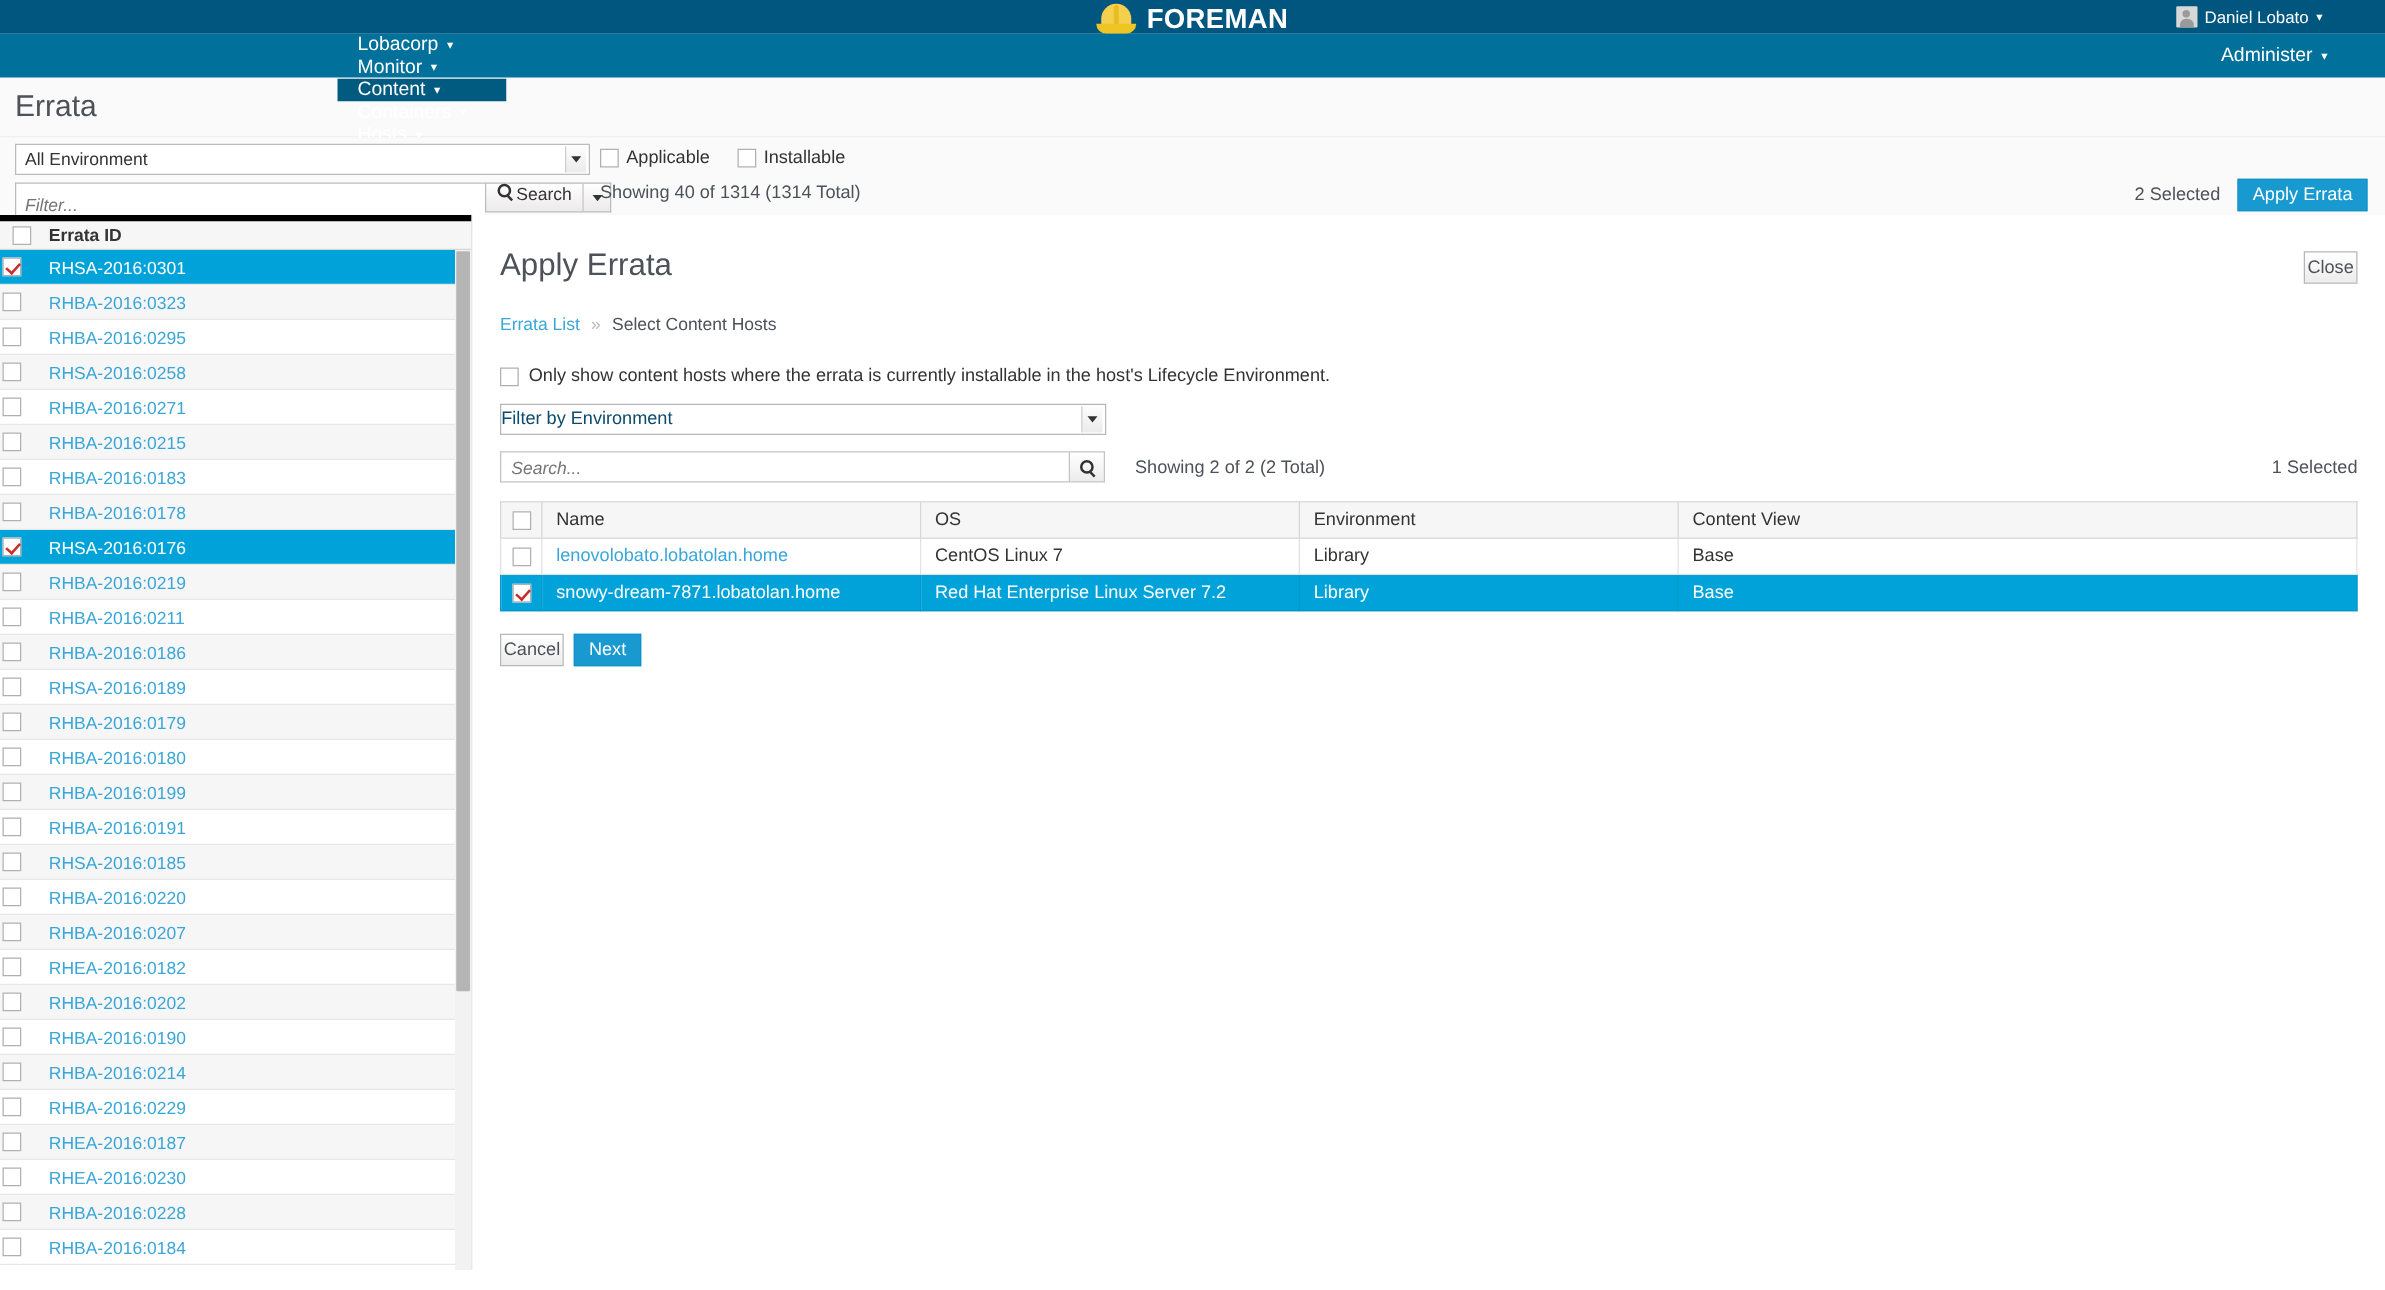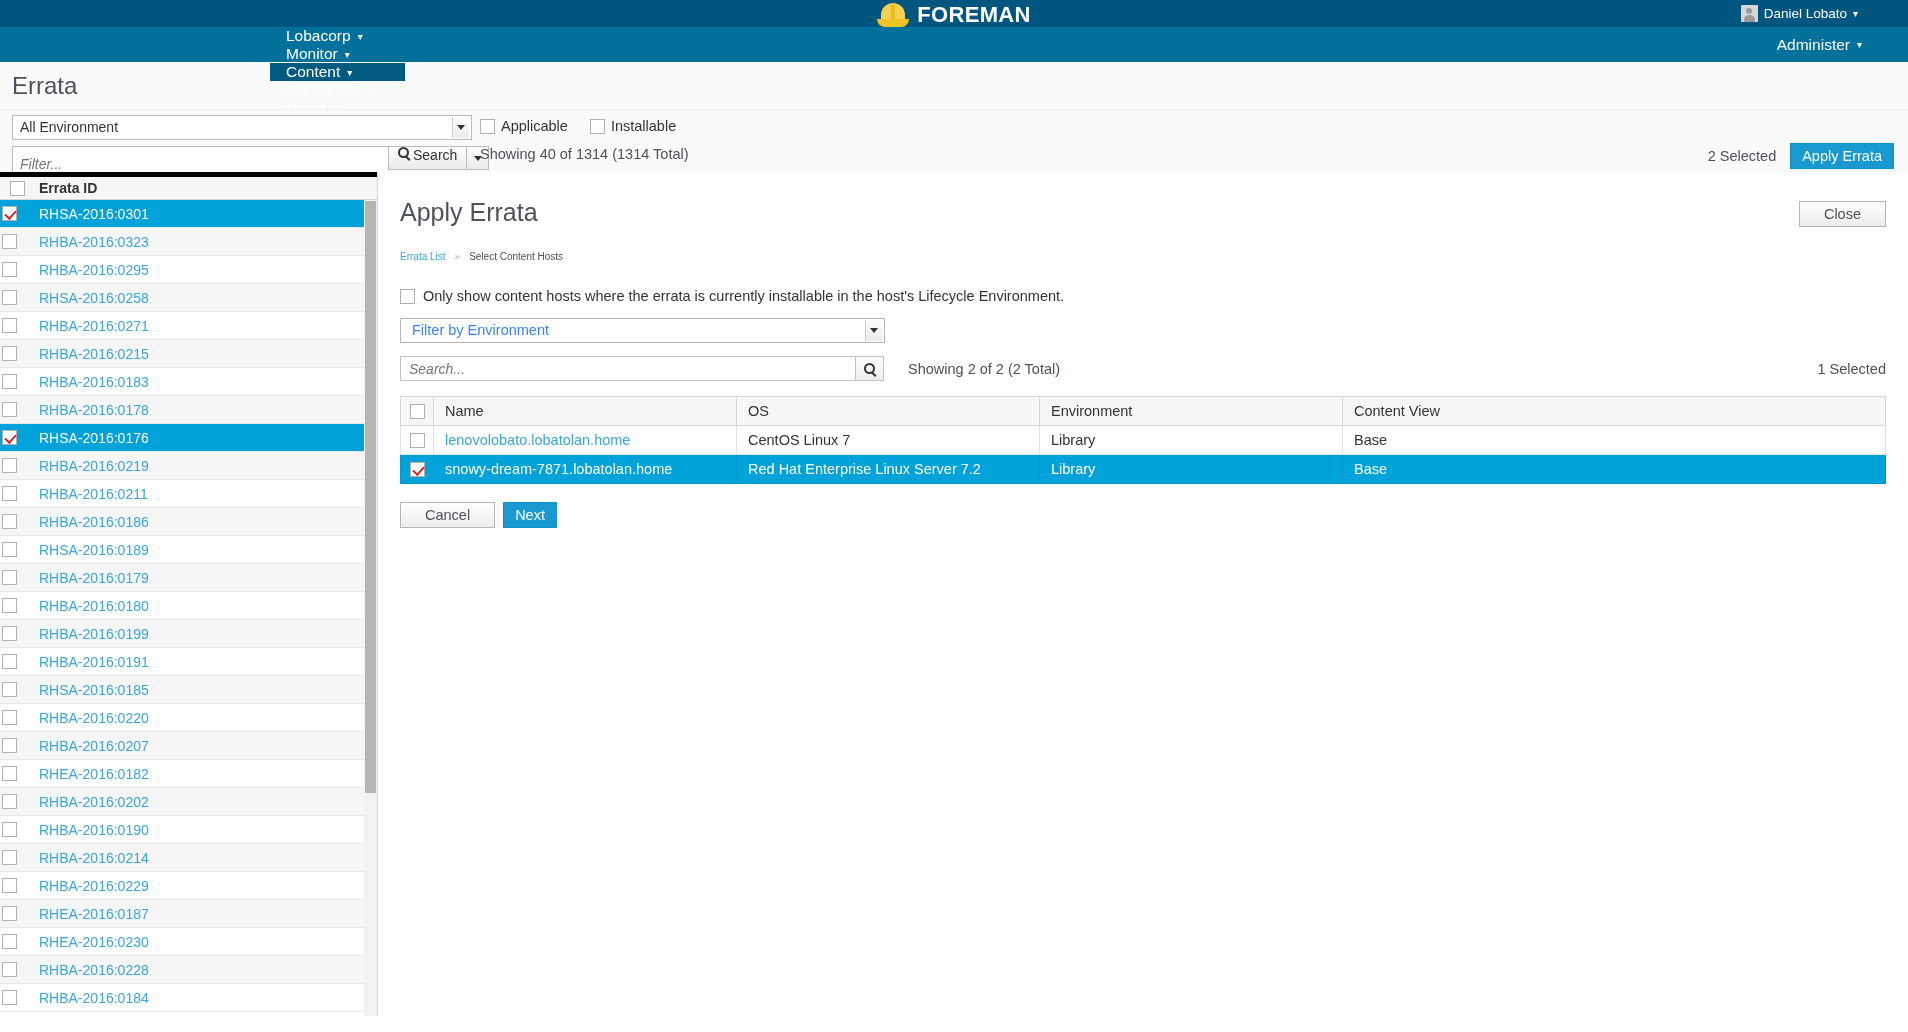--- a/index.html
+++ b/index.html
@@ -219,21 +219,21 @@
     background: #189ad1; color: #fff;
     border: 1px solid #1392c8;
     font-size: 14.5px;
     padding: 4px 11px;
     cursor: pointer;
   }
   .btn-default {
     background: linear-gradient(#fff,#ececec);
     border: 1px solid #b6b6b6;
     color: #4d5258; font-size: 14.5px;
-    padding: 4px 24px; cursor: pointer;
+    padding: 4px 2px; cursor: pointer;
   }
 
   
   .body-split { display: flex; height: 844px; }
 
   
   .left-pane {
     width: 378px;
     border-right: 1px solid #d6d6d6;
     position: relative;
@@ -287,38 +287,38 @@
     background: #fff;
     position: relative;
   }
   .rp-title-row { display: flex; align-items: flex-start; }
   .rp-title {
     font-size: 25px; color: #4d5258; font-weight: normal;
   }
   .rp-close { margin-left: auto; margin-top: 3px; }
   .breadcrumb {
     margin-top: 24px;
-    font-size: 10px; color: #4d5258;
+    font-size: 14px; color: #4d5258;
     display: flex; align-items: flex-end; gap: 9px;
   }
   .breadcrumb a { color: #3aa6d8; text-decoration: none; }
   .bc-sep { color: #b7b7b7; }
 
   .rp-onlyshow {
     margin-top: 26px;
     display: flex; align-items: center; gap: 8px;
     font-size: 14.5px; color: #333;
   }
   .rp-envselect {
     margin-top: 14px;
     width: 485px; height: 25px;
     border: 1px solid #b7b7b7; background: #fff;
     position: relative;
-    font-size: 14.5px; color: #3b82f6;
-    padding-left: 11px; line-height: 23px;
+    font-size: 14.5px; color: #0c4a6e;
+    padding-left: 0; line-height: 23px;
   }
   .rp-searchrow {
     margin-top: 13px;
     display: flex; align-items: center;
   }
   .rp-search-input {
     width: 455px; height: 25px;
     border: 1px solid #c3c3c3; border-right: none;
     font-size: 14px; color: #999; font-style: italic;
     padding-left: 8px; line-height: 23px; background: #fff;

